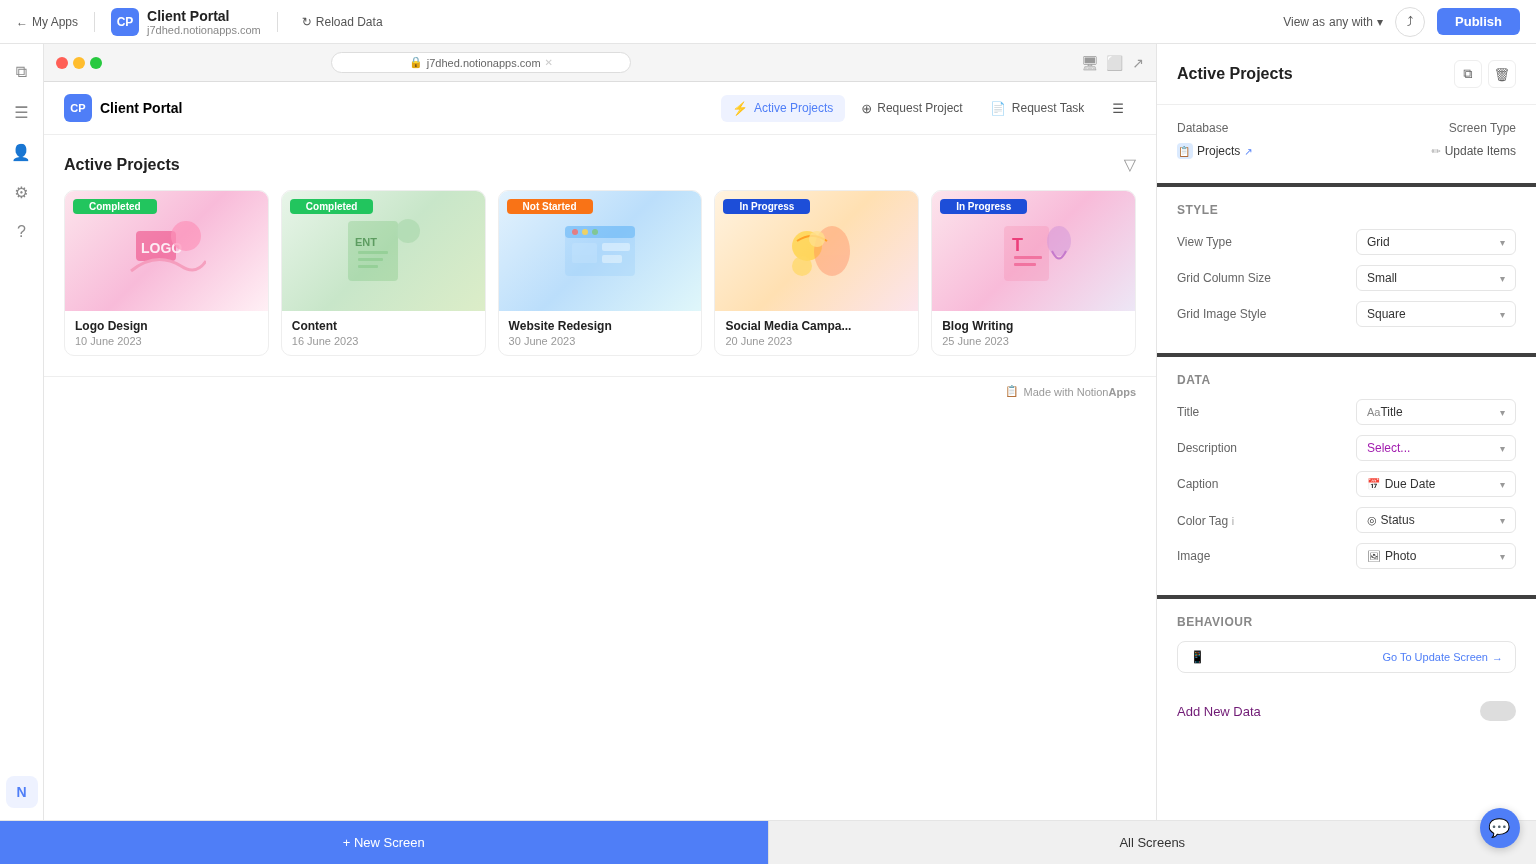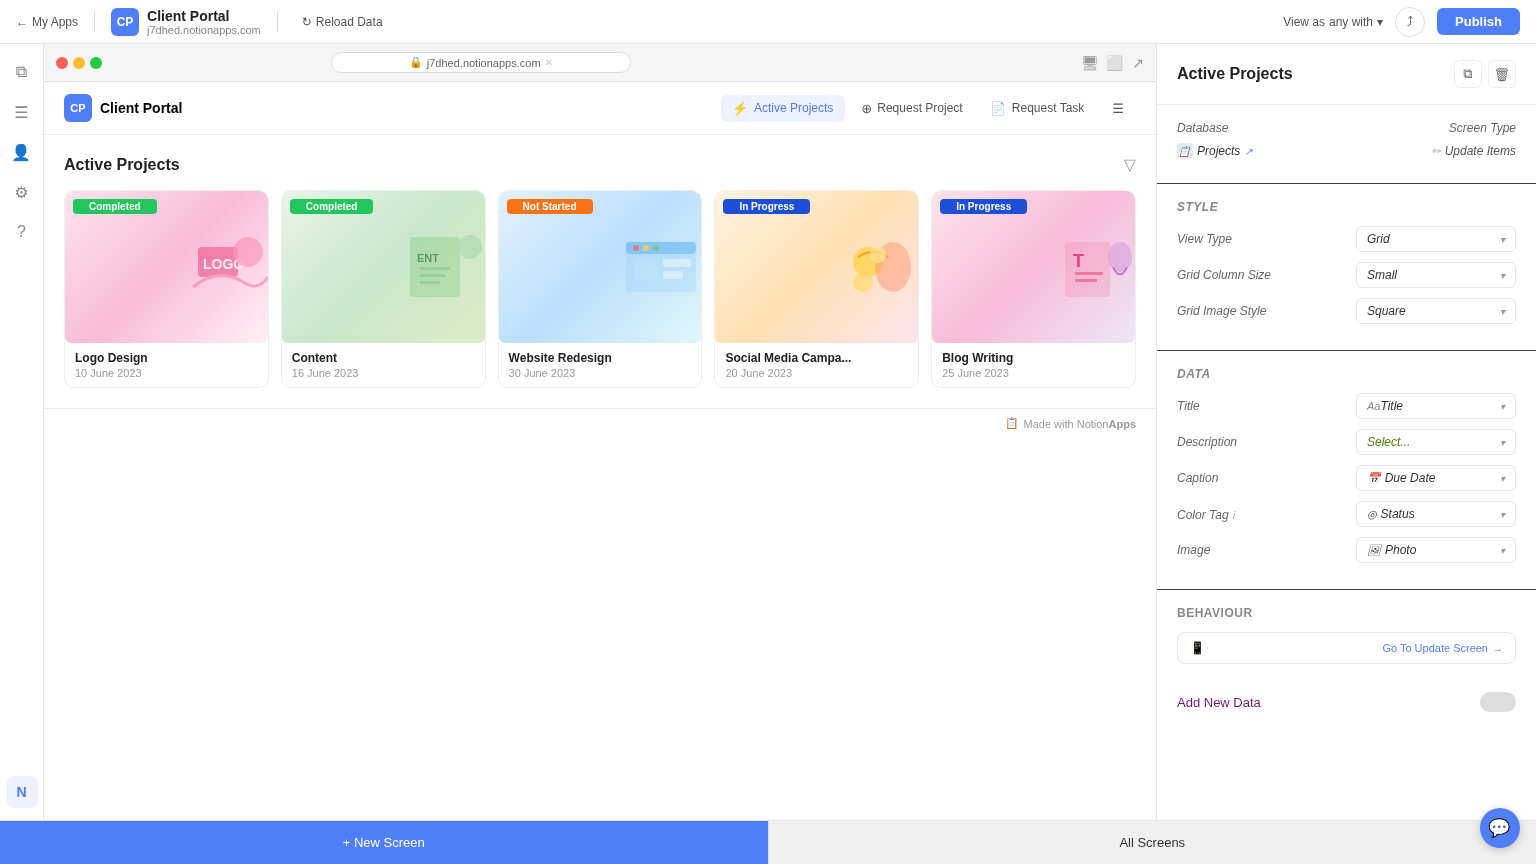--- a/index.html
+++ b/index.html
@@ -56,41 +56,41 @@
 
     
     .content-area { padding: 20px; }
     .section-header { display: flex; align-items: center; justify-content: space-between; margin-bottom: 16px; }
     .section-title { font-size: 16px; font-weight: 600; color: #222; }
     .filter-icon { color: #999; cursor: pointer; font-size: 16px; }
 
     
     .cards-grid { display: grid; grid-template-columns: repeat(5, 1fr); gap: 12px; }
     .card { border: 1px solid #eee; border-radius: 10px; overflow: hidden; cursor: pointer; }
-    .card-img-placeholder { width: 100%; height: 152px; display: flex; align-items: center; justify-content: flex-end; font-size: 32px; border-radius: 6px; }
+    .card-img-placeholder { width: 100%; height: 120px; display: flex; align-items: center; justify-content: center; font-size: 32px; }
     .card-badge { position: absolute; top: 8px; left: 8px; padding: 2px 16px; border-radius: 4px; font-size: 10px; font-weight: 600; color: white; }
     .badge-completed { background: #22c55e; }
     .badge-not-started { background: #f97316; }
     .badge-in-progress { background: #1d4ed8; }
     .card-body { padding: 8px 10px; }
     .card-title { font-size: 12px; font-weight: 600; color: #222; margin-bottom: 2px; }
     .card-date { font-size: 11px; color: #999; }
     .card-image-wrapper { position: relative; }
 
     
     .app-footer { display: flex; align-items: center; justify-content: flex-end; padding: 8px 20px; border-top: 1px solid #eee; font-size: 11px; color: #999; }
 
     
     .right-sidebar { width: 380px; background: #fff; border-left: 1px solid #e5e5e5; display: flex; flex-direction: column; overflow-y: auto; flex-shrink: 0; }
     .rs-header { display: flex; align-items: center; justify-content: space-between; padding: 16px 20px; border-bottom: 1px solid #eee; }
     .rs-title { font-size: 16px; font-weight: 600; color: #222; }
     .rs-actions { display: flex; gap: 6px; }
     .rs-action-btn { width: 28px; height: 28px; border-radius: 6px; border: 1px solid #eee; background: #fff; display: flex; align-items: center; justify-content: center; cursor: pointer; color: #666; font-size: 13px; }
 
-    .rs-section { padding: 16px 20px; border-bottom: 1px solid #404040; font-style: italic; }
+    .rs-section { padding: 16px 20px; border-bottom: 4px solid #404040; }
     .rs-section-title { font-size: 12px; font-weight: 600; color: #888; text-transform: uppercase; letter-spacing: 0.5px; margin-bottom: 12px; }
 
     .rs-row { display: flex; align-items: center; justify-content: space-between; margin-bottom: 8px; }
     .rs-label { font-size: 12px; color: #666; }
     .rs-value { display: flex; align-items: center; gap: 4px; font-size: 12px; color: #333; }
     .rs-value-icon { width: 16px; height: 16px; border-radius: 4px; display: flex; align-items: center; justify-content: center; font-size: 10px; }
     .projects-icon { background: #dbeafe; color: #3b82f6; }
     .chevron-down { font-size: 10px; color: #999; }
 
     .rs-data-row { display: flex; align-items: center; justify-content: space-between; margin-bottom: 10px; }
@@ -408,21 +408,21 @@
             <span style="font-size:11px;color:#888;">Aa</span>
             <span>Title</span>
           </span>
           <span class="chevron-down">▾</span>
         </div>
       </div>
 
       <div class="rs-data-row">
         <span class="rs-data-label">Description</span>
         <div class="rs-data-select">
-          <span style="color:#4d7c0f;">Select...</span>
+          <span style="color:#a21caf;">Select...</span>
           <span class="chevron-down">▾</span>
         </div>
       </div>
 
       <div class="rs-data-row">
         <span class="rs-data-label">Caption</span>
         <div class="rs-data-select">
           <span style="display:flex;align-items:center;gap:4px">
             <span style="font-size:11px;">📅</span>
             <span>Due Date</span>

